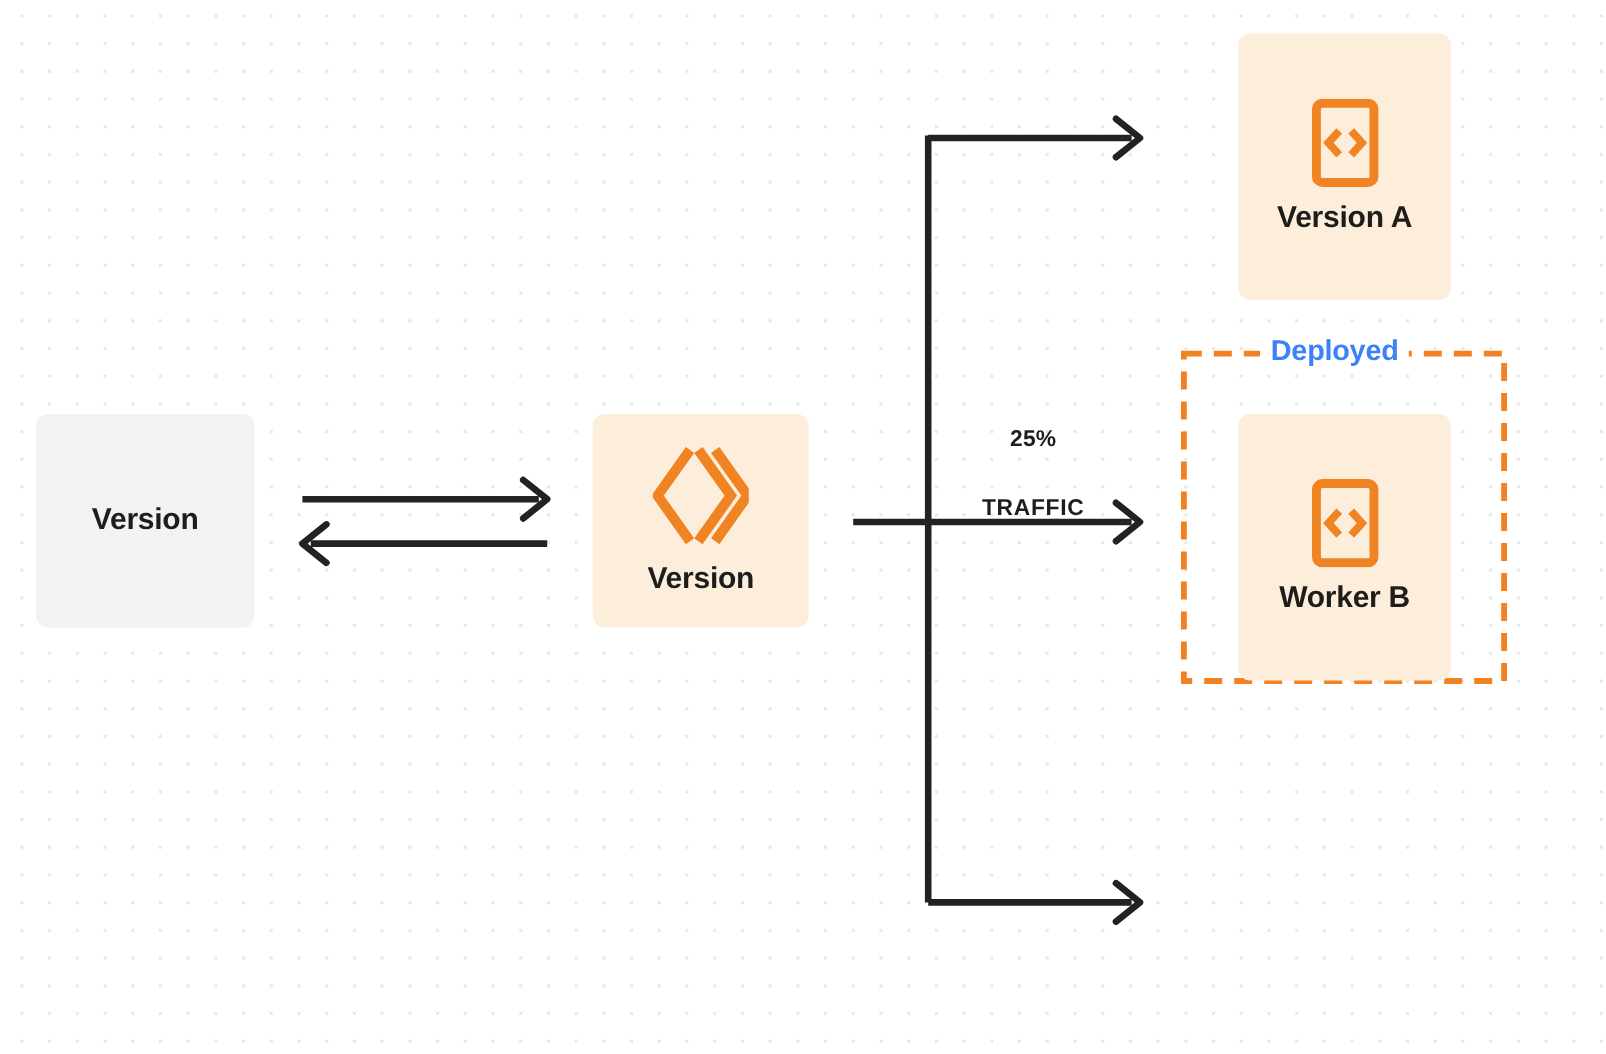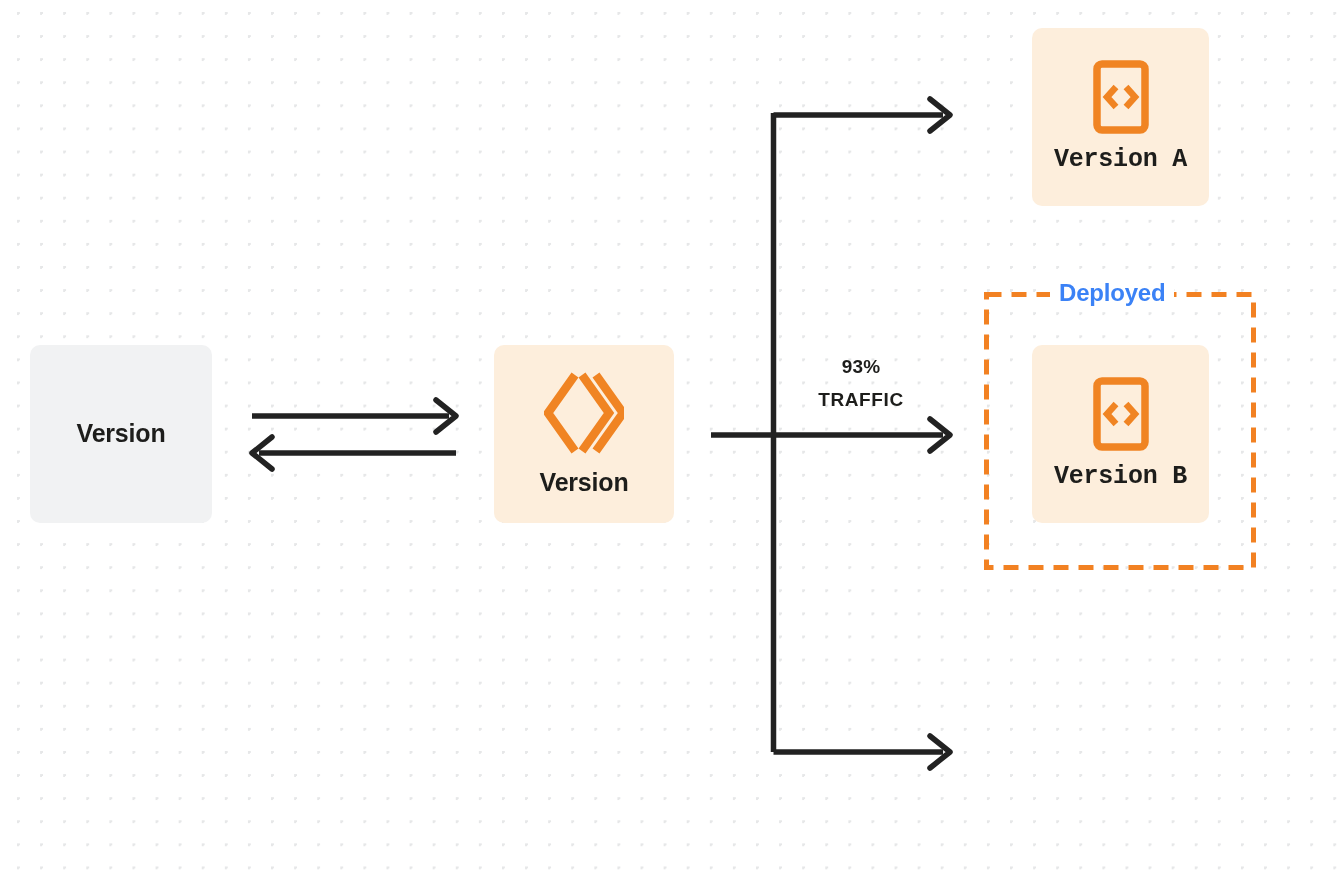--- a/index.html
+++ b/index.html
@@ -58,24 +58,23 @@
     top: 345px;
     width: 180px;
     height: 178px;
     background: #fdeedc;
   }
   #worker-node .node-label { font-size: 25px; margin-top: 14px; }
 
   
   .version-node {
     width: 177px;
-    height: 178px;
+    height: 222px;
     background: #fdeedc;
     left: 1032px;
-    font-family: Liberation Mono, monospace;
   }
   .version-node .node-label { font-size: 25px; margin-top: 12px; }
   #version-a-node { top: 28px; }
   #version-b-node { top: 345px; }
   #version-c-node { top: 663px; }
 
   
   .icon-wrap {
     display: flex;
     align-items: center;
@@ -124,21 +123,21 @@
     top: 350px;
     width: 148px;
     text-align: center;
     color: #1d1d1b;
     font-size: 19px;
     font-weight: 700;
     letter-spacing: 0.2px;
     line-height: 33px;
   }
   #traffic-label .pct { display: block; }
-  #traffic-label .word { display: block; letter-spacing: 0.6px; }
+  #traffic-label .word { display: block; letter-spacing: 0.6px; margin-top: 24px; }
 </style>
 </head>
 <body>
 
 <div id="canvas">
 
   <svg id="connectors" viewBox="0 0 1338 878" xmlns="http://www.w3.org/2000/svg">
 
     <g>
       <path d="M 252 416 L 449 416" fill="none" stroke="#222222" stroke-width="5.5" stroke-linecap="butt"></path>
@@ -164,21 +163,21 @@
       <path d="M 930 99 L 950 115 L 930 131" fill="none" stroke="#222222" stroke-width="5.5" stroke-linecap="round" stroke-linejoin="round"></path>
     </g>
 
     <g>
       <path d="M 773.5 752 L 943 752" fill="none" stroke="#222222" stroke-width="5.5" stroke-linecap="butt" stroke-linejoin="miter"></path>
       <path d="M 930 736 L 950 752 L 930 768" fill="none" stroke="#222222" stroke-width="5.5" stroke-linecap="round" stroke-linejoin="round"></path>
     </g>
   </svg>
 
   <div id="traffic-label">
-    <span class="pct">93%</span>
+    <span class="pct">25%</span>
     <span class="word">TRAFFIC</span>
   </div>
 
   <div class="node" id="client-node">
     <div class="node-label">Version</div>
   </div>
 
   <div class="node" id="worker-node">
     <span class="icon-wrap">
       <svg class="worker-icon" width="80" height="84" viewBox="0 0 80 84" xmlns="http://www.w3.org/2000/svg">
@@ -212,17 +211,17 @@
   <div id="deployed-label">Deployed</div>
 
   <div class="node version-node" id="version-b-node">
     <span class="icon-wrap">
       <svg class="code-icon" width="56" height="74" viewBox="0 0 56 74" xmlns="http://www.w3.org/2000/svg">
         <rect x="4" y="4" width="48" height="66" rx="5" ry="5" fill="none" stroke="#f08423" stroke-width="7.5"></rect>
         <path d="M 23 27 L 14 37 L 23 47" fill="none" stroke="#f08423" stroke-width="6.5" stroke-linecap="butt" stroke-linejoin="miter"></path>
         <path d="M 33 27 L 42 37 L 33 47" fill="none" stroke="#f08423" stroke-width="6.5" stroke-linecap="butt" stroke-linejoin="miter"></path>
       </svg>
     </span>
-    <div class="node-label">Version B</div>
+    <div class="node-label">Worker B</div>
   </div>
 
 
 </div>
 
 </body></html>

